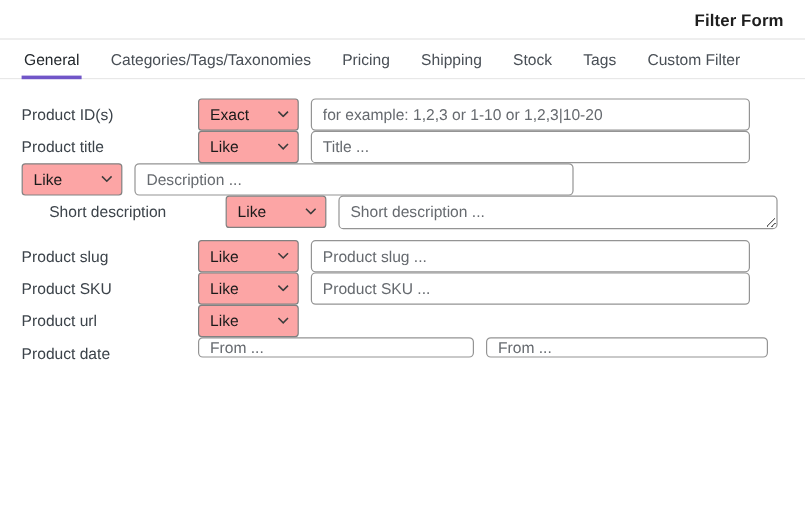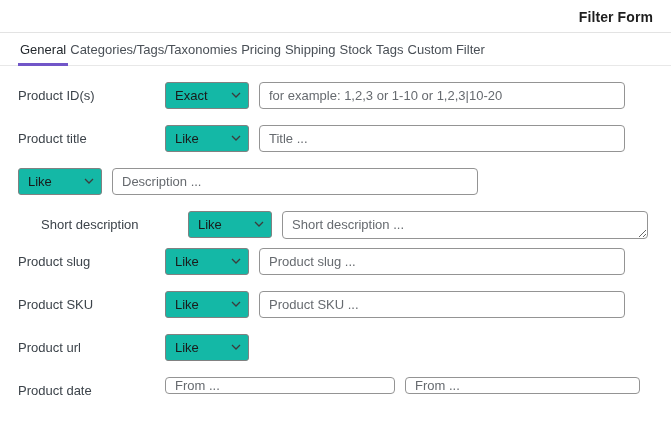--- a/index.html
+++ b/index.html
@@ -25,20 +25,21 @@
     font-weight: 700;
     color: #1e1e1e;
     line-height: 16px;
     letter-spacing: .1px;
   }
 
   
   .tabs {
     display: flex;
     align-items: flex-end;
+    gap: 22px;
     padding: 0 18px;
     border-bottom: 1px solid #e8e8e8;
     height: 33px;
   }
   .tab {
     font-size: 13px;
     color: #494f56;
     padding: 9px 2px 6px 2px;
     border-bottom: 3px solid transparent;
     margin-bottom: -1px;
@@ -49,21 +50,20 @@
   .tab.active {
     color: #23282d;
     border-bottom-color: var(--accent);
   }
 
   
   .filter-form { padding: 16px 0 0 18px; }
   .row {
     display: flex;
     align-items: flex-start;
-    margin-bottom: 16px;
   }
   .row.textarea-row { margin-bottom: 9px; justify-content: center; }
   .lbl {
     width: 147px;
     flex: 0 0 147px;
     padding-top: 6px;
     font-size: 13px;
     color: #3c434a;
     line-height: 15px;
   }
@@ -74,21 +74,21 @@
     flex: 0 0 84px;
     margin-right: 10px;
   }
   .op-select select {
     -webkit-appearance: none;
     appearance: none;
     width: 100%;
     height: 27px;
     border: 1px solid #818181;
     border-radius: 3px;
-    background: #14b8a6;
+    background: #fca5a5;
     font-family: "Liberation Sans", sans-serif;
     font-size: 13px;
     color: #1a1a1a;
     padding: 0 22px 0 9px;
     line-height: 25px;
   }
   .op-select .chev {
     position: absolute;
     right: 8px;
     top: 10px;

